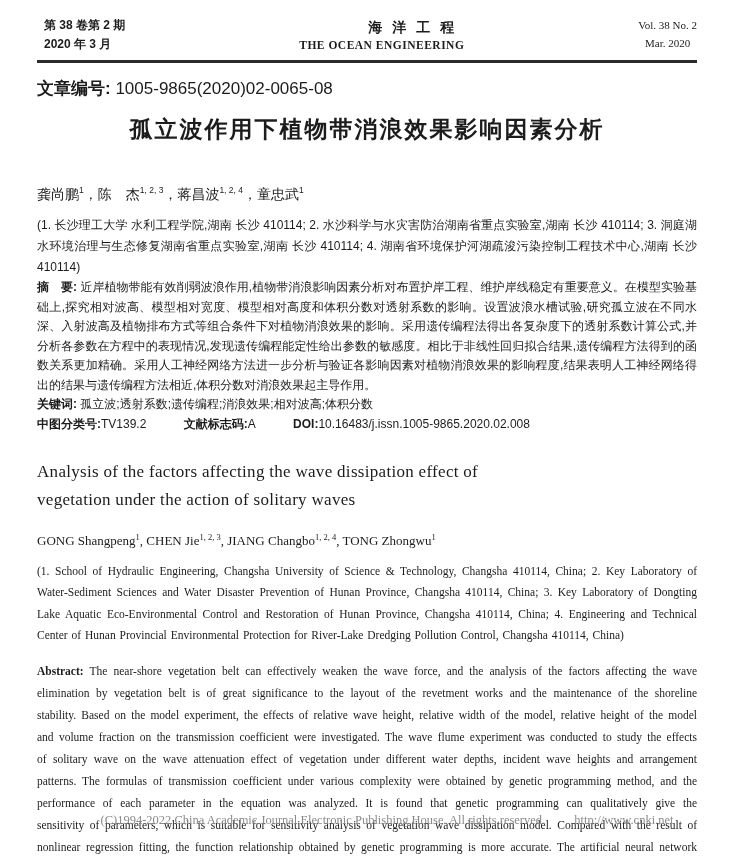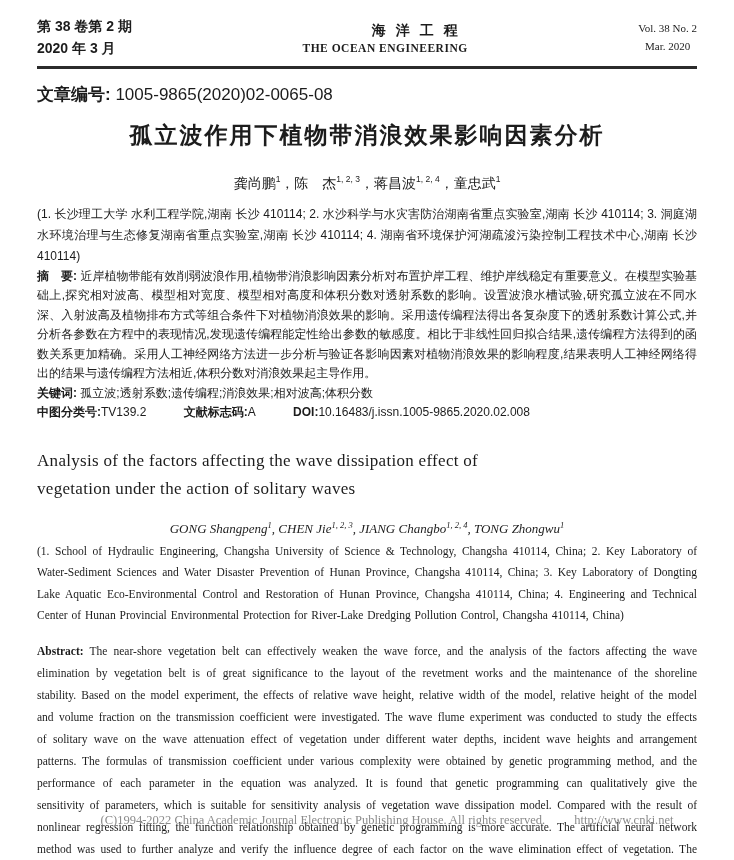--- a/index.html
+++ b/index.html
@@ -13,40 +13,40 @@
   }
   .page { padding: 14px 37px 0 37px; }
 
   
   .journal-header {
     display: flex;
     justify-content: space-between;
     align-items: center;
     padding: 2px 0 5px 0;
   }
-  .hdr-left { font-size: 14px; line-height: 1.55; font-weight: bold; }
+  .hdr-left { font-size: 12px; line-height: 1.55; font-weight: bold; margin-left: 7px; }
   .hdr-center { text-align: right; }
   .hdr-center .cn-title { font-size: 14px; font-weight: bold; letter-spacing: 10px; text-indent: 10px; }
   .hdr-center .en-title { font-size: 11.5px; font-weight: bold; letter-spacing: .5px; font-family: "Liberation Serif", serif; margin-top: 2px; }
   .hdr-right { font-size: 11px; line-height: 1.6; text-align: center; font-family: "Liberation Serif", serif; }
   .header-rule { height: 2.5px; background: #2b2b2b; margin-top: 2px; }
 
   
   .article-id { margin-top: 14px; font-size: 17px; }
   .article-id .label { font-weight: bold; }
 
   .title-cn {
     margin-top: 14px;
     text-align: center;
     font-size: 23px;
     font-weight: bold;
     letter-spacing: 2px;
   }
 
-  .authors-cn { margin-top: 23px; text-align: center; font-size: 14px; }
+  .authors-cn { margin-top: 41px; text-align: left; font-size: 14px; }
   .authors-cn sup, .authors-en sup { font-size: 8.5px; }
 
   .affil-cn {
     margin-top: 11px;
     font-size: 12px;
     line-height: 21px;
     text-align: justify;
   }
 
   .abstract-cn {
@@ -63,23 +63,23 @@
 
   
   .en-block { font-family: "Liberation Serif", "DejaVu Serif", serif; }
   .title-en {
     margin-top: 24px;
     text-align: left;
     font-size: 17px;
     line-height: 28px;
     letter-spacing: .3px;
   }
-  .authors-en { margin-top: 17px; text-align: center; font-size: 13px; font-style: italic; }
+  .authors-en { margin-top: 17px; text-align: left; font-size: 13px; }
   .affil-en {
-    margin-top: 4px;
+    margin-top: 12px;
     font-size: 11.5px;
     line-height: 21.5px;
     text-align: justify;
     word-spacing: 1px;
   }
   .abstract-en {
     margin-top: 13px;
     font-size: 11.5px;
     line-height: 22px;
     text-align: justify;

